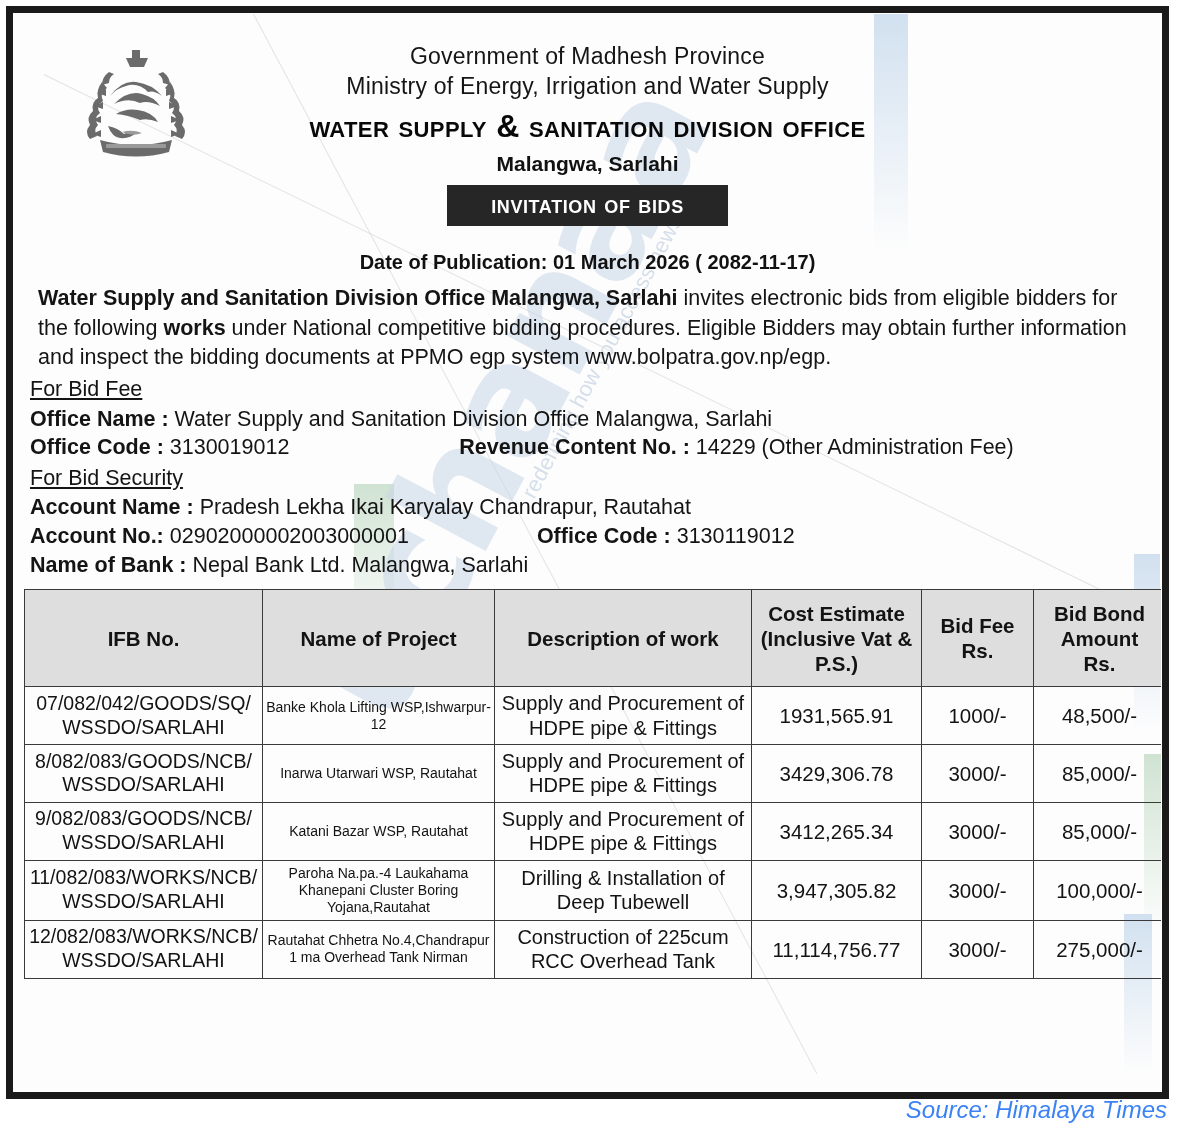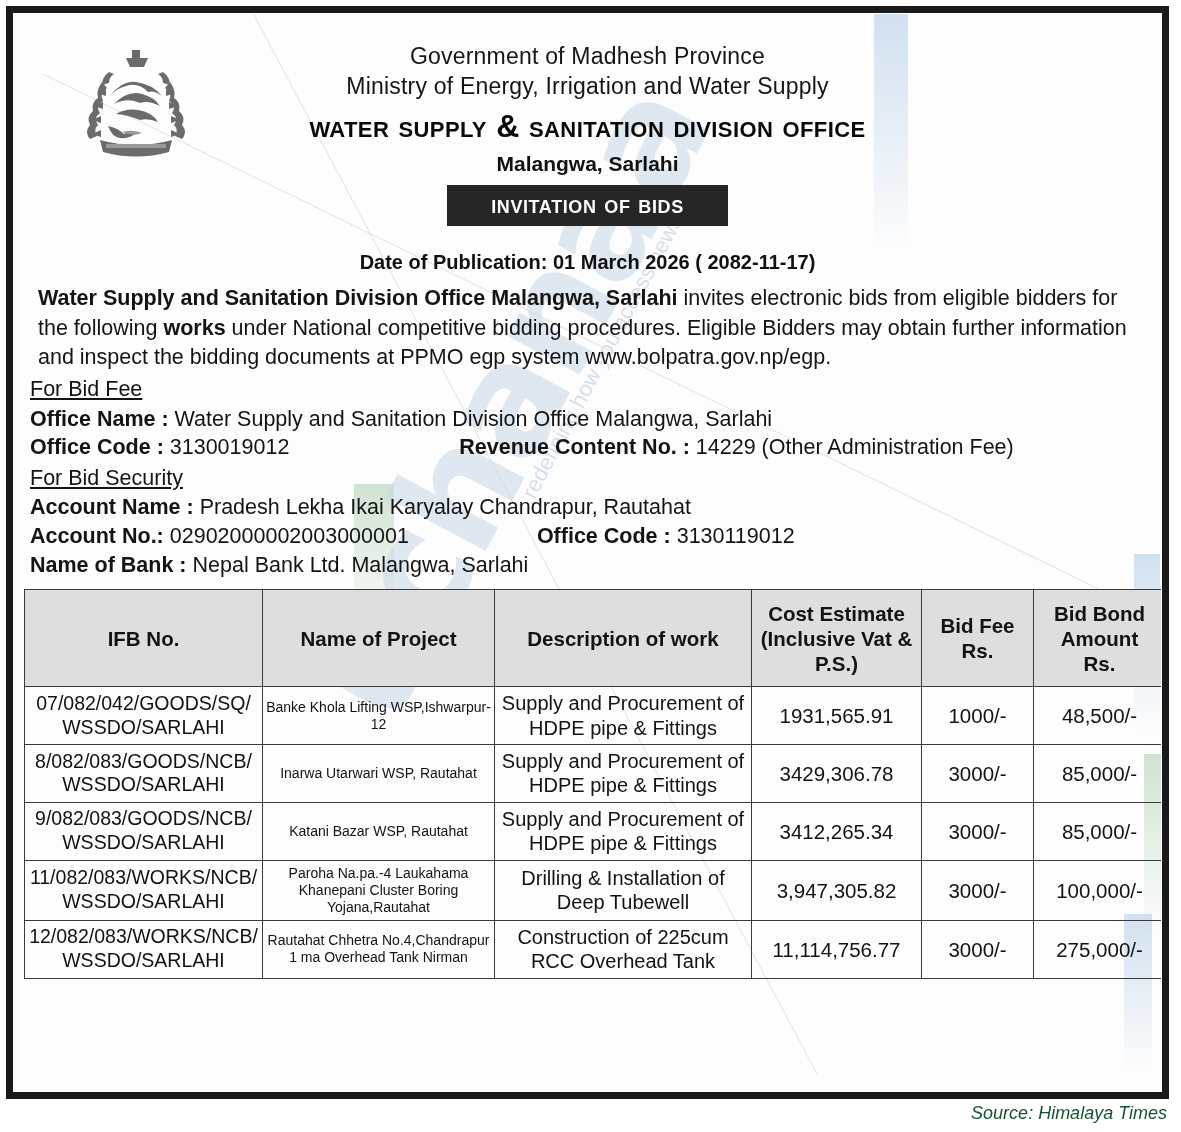--- a/index.html
+++ b/index.html
@@ -206,23 +206,23 @@
   td.ifb { font-size: 19.5px; }
   td.proj { font-size: 14px; margin-left: 10px; }
   td.desc { font-size: 20px; }
   td.cost, td.fee, td.bond { font-size: 20.5px; }
 
   
   #source {
     position: absolute;
     right: 14px;
     bottom: 8px;
-    font-size: 18px;
+    font-size: 24px;
     font-style: italic;
-    color: #14532d;
+    color: #3b82f6;
     z-index: 3;
   }
 </style>
 </head>
 <body>
 
 <div id="page">
   <div id="frame">
     <div id="sheet">
 

